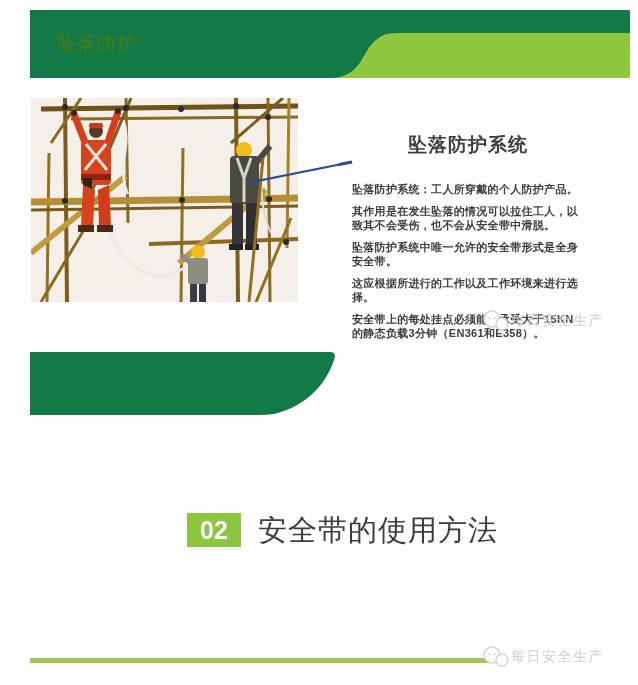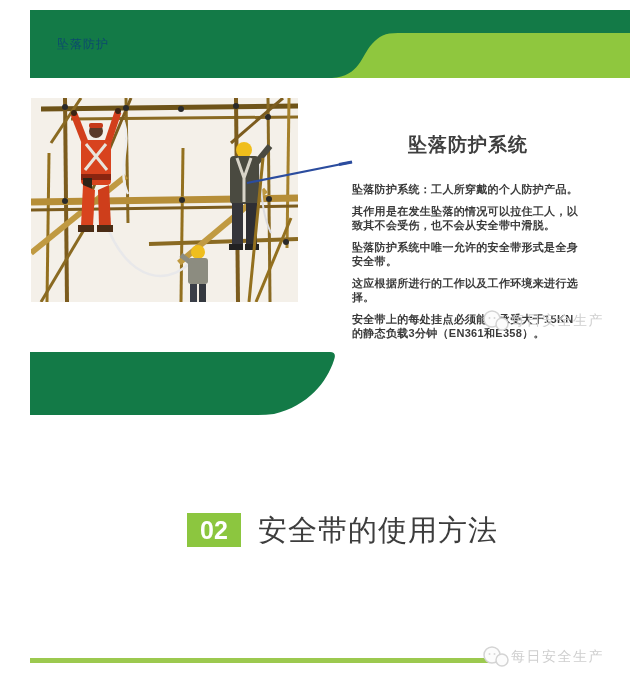--- a/index.html
+++ b/index.html
@@ -18,21 +18,21 @@
   .page{
     position:relative;width:638px;height:685px;margin:0 auto;
     background:#ffffff;overflow:hidden;
   }
 
   
   .header-banner{position:absolute;left:30px;top:10px;width:600px;height:68px;}
   .header-banner svg{position:absolute;left:0;top:0;display:block;}
   .header-title{
     position:absolute;left:27px;top:50%;transform:translateY(-50%);
-    color:#0c4a6e;font-size:12px;font-weight:400;letter-spacing:1px;z-index:2;
+    color:#4d7c0f;font-size:19px;font-weight:400;letter-spacing:1px;z-index:2;
   }
 
   
   .photo{position:absolute;left:31px;top:98px;width:267px;height:204px;}
   .photo svg{display:block;}
 
   
   .callout-svg{position:absolute;left:0;top:0;width:638px;height:685px;pointer-events:none;z-index:3;}
 
   

